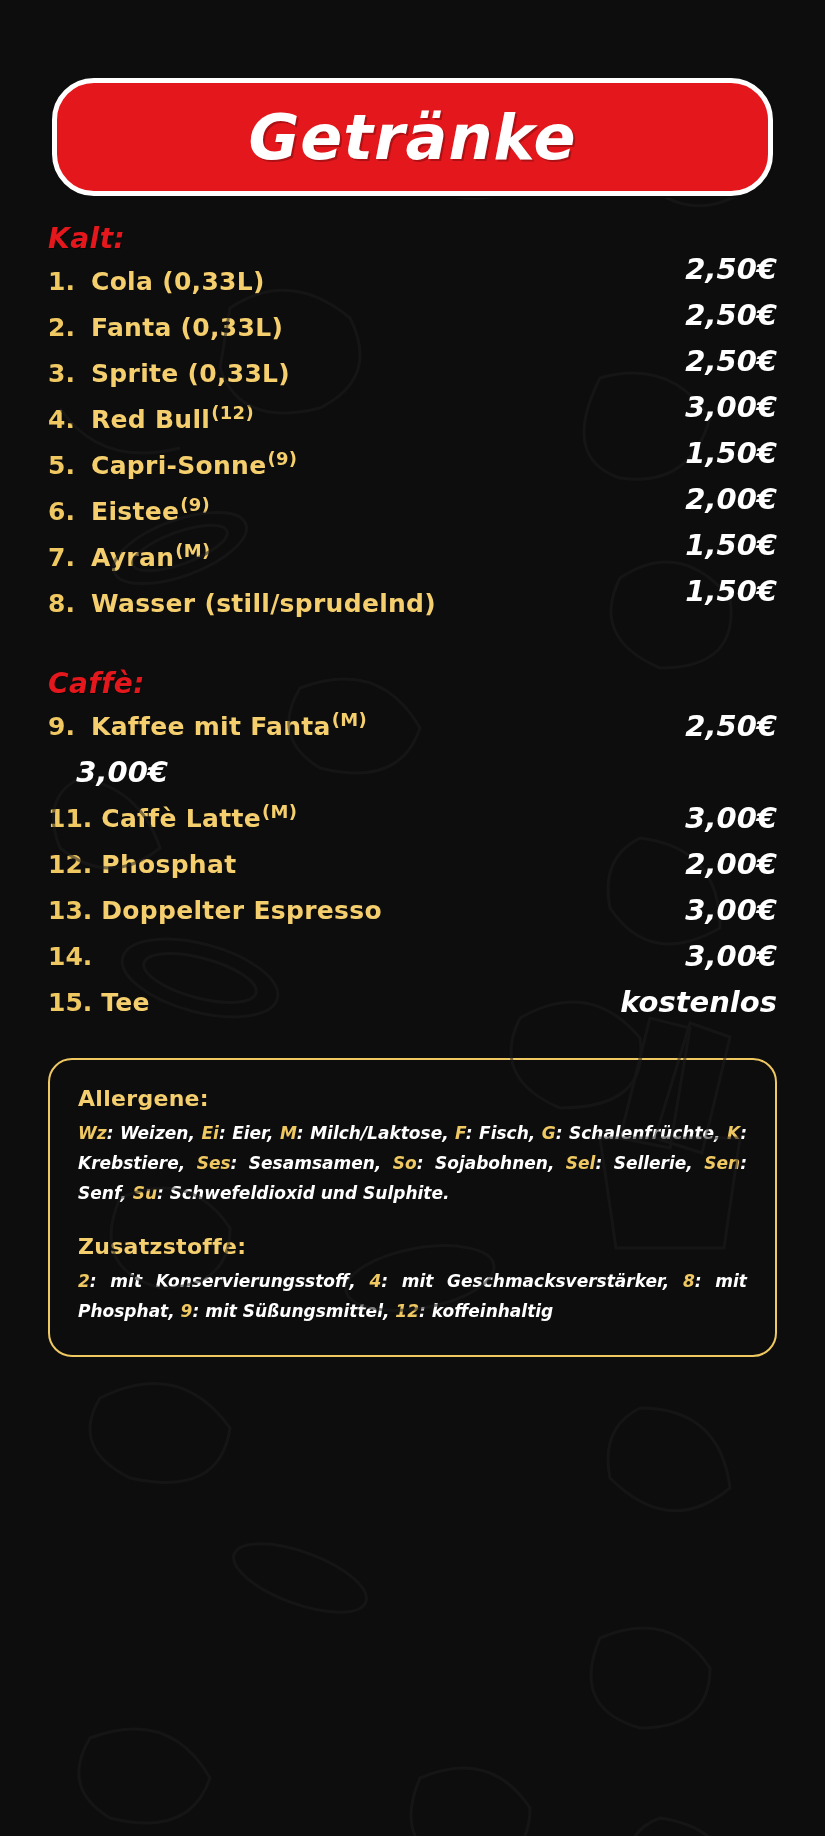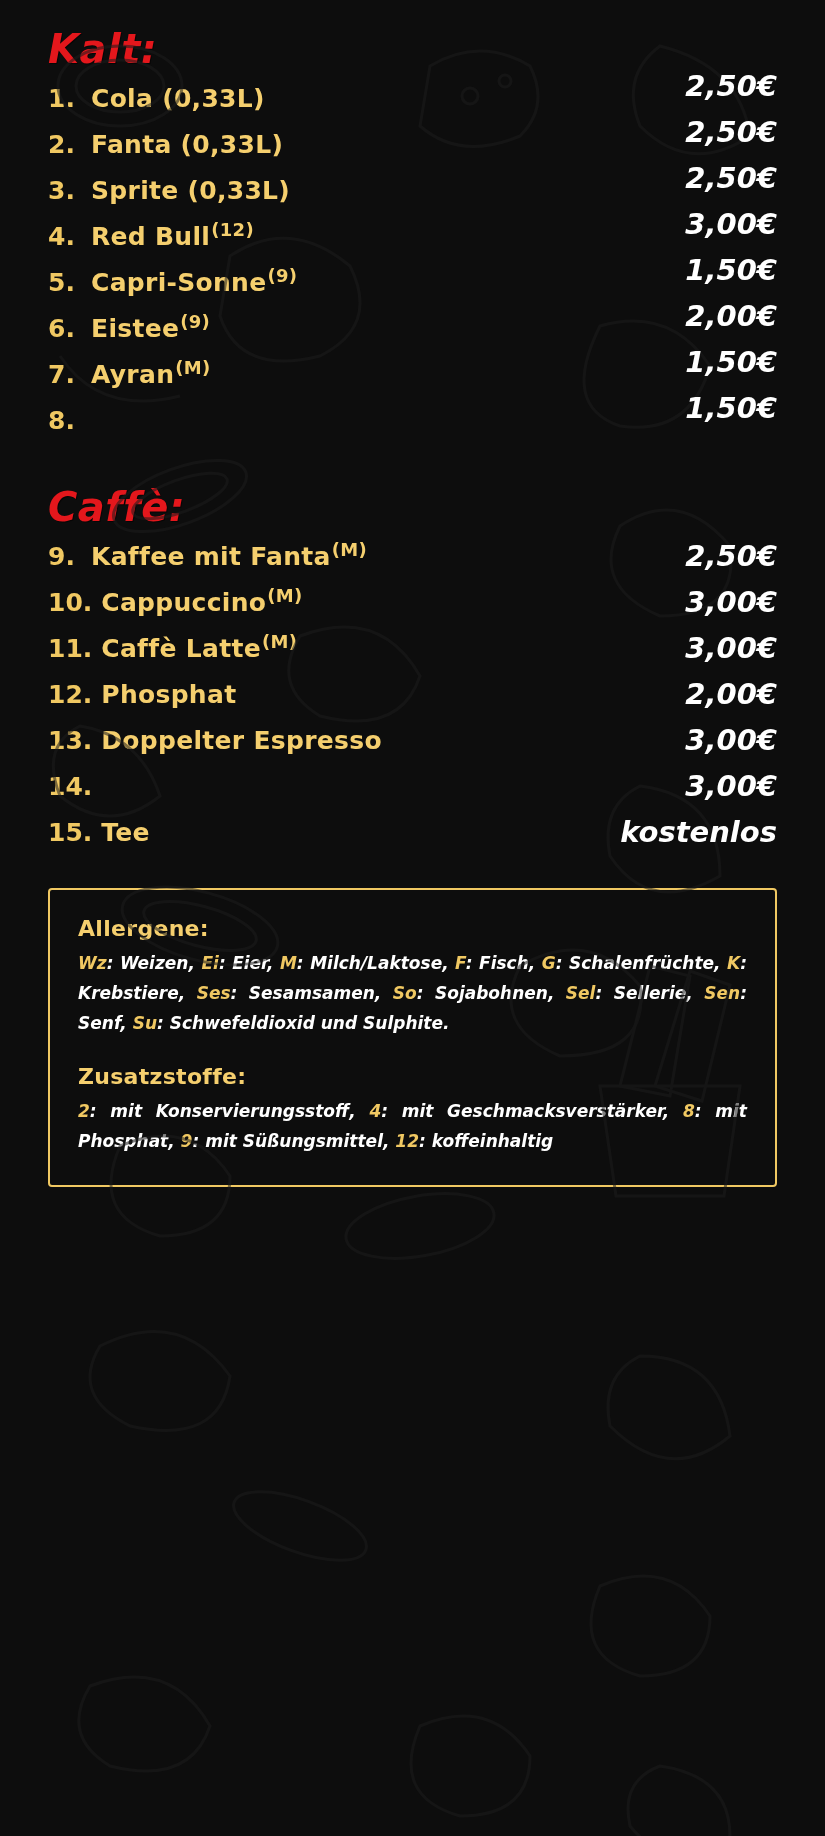--- a/index.html
+++ b/index.html
@@ -56,21 +56,21 @@
     color: #ffffff;
     letter-spacing: 1px;
     text-shadow: 2px 2px 0 rgba(0,0,0,0.25);
   }
 
   
   .section-heading {
     font-family: "DejaVu Sans", sans-serif;
     font-weight: bold;
     font-style: italic;
-    font-size: 40px;
+    font-size: 28px;
     color: #e4171c;
     margin: 26px 0 8px 0;
     letter-spacing: 0.5px;
     text-shadow: 1px 1px 0 rgba(0,0,0,0.5);
   }
   .section-heading.heiss { margin-top: 42px; }
 
   
   .menu-list {
     list-style: none;
@@ -122,21 +122,21 @@
     min-width: 120px;
   }
   
   .kalt .menu-row .item-price { position: relative; top: -11px; }
   .heiss-list .menu-row .item-price { position: relative; top: 1px; }
 
   
   .info-box {
     margin-top: 34px;
     border: 2px solid #f0c862;
-    border-radius: 4px;
+    border-radius: 24px;
     padding: 26px 28px 28px 28px;
   }
   .info-title {
     font-size: 22px;
     font-weight: bold;
     color: #f5cf6e;
     margin-bottom: 8px;
     letter-spacing: 0.3px;
   }
   .info-title.second { margin-top: 26px; }
@@ -186,20 +186,25 @@
       <path d="M100 1320 q80 -40 130 30 q-10 70 -100 50 q-60 -30 -30 -80 z"></path>
       <path d="M640 1330 q80 0 90 80 q-60 50 -120 -10 q-10 -50 30 -70 z"></path>
       <ellipse cx="300" cy="1500" rx="70" ry="26" transform="rotate(20 300 1500)"></ellipse>
       <path d="M600 1560 q70 -30 110 30 q0 60 -70 60 q-70 -20 -40 -90 z"></path>
       <path d="M90 1660 q80 -30 120 40 q-20 60 -100 40 q-50 -30 -20 -80 z"></path>
       <path d="M420 1700 q70 -30 110 30 q0 60 -70 60 q-70 -20 -40 -90 z"></path>
       <path d="M660 1740 q70 10 70 70 q-60 40 -100 -10 q-10 -45 30 -60 z"></path>
     </g>
   </svg>
 
+  <div class="title-banner-wrap">
+    <div class="title-banner">
+      <span class="title-text">Getränke</span>
+    </div>
+  </div>
 
   <div class="section kalt">
     <div class="section-heading">Kalt:</div>
     <ul class="menu-list">
 
       <li class="menu-row">
         <span class="item-left">
           <span class="item-num">1.</span>
           <span class="item-name"><span>Cola (0,33L)</span><span class="item-sup"></span></span>
         </span>
@@ -250,44 +255,41 @@
         <span class="item-left">
           <span class="item-num">7.</span>
           <span class="item-name"><span>Ayran</span><span class="item-sup">(M)</span></span>
         </span>
         <span class="item-price">1,50€</span>
       </li>
 
       <li class="menu-row">
         <span class="item-left">
           <span class="item-num">8.</span>
+          <span class="item-name"><span>Wasser (still/sprudelnd)</span><span class="item-sup"></span></span>
         </span>
         <span class="item-price">1,50€</span>
       </li>
 
     </ul>
   </div>
 
   <div class="section">
     <div class="section-heading heiss">Caffè:</div>
     <ul class="menu-list heiss-list">
 
       <li class="menu-row">
         <span class="item-left">
           <span class="item-num">9.</span>
           <span class="item-name"><span>Kaffee mit Fanta</span><span class="item-sup">(M)</span></span>
         </span>
         <span class="item-price">2,50€</span>
       </li>
 
       <li class="menu-row">
-        <span class="item-left">
-          <span class="item-num">10.</span>
-          <span class="item-name"><span>Cappuccino</span><span class="item-sup">(M)</span></span>
-        </span>
         <span class="item-price">3,00€</span>
       </li>
 
       <li class="menu-row">
         <span class="item-left">
           <span class="item-num">11.</span>
           <span class="item-name"><span>Caffè Latte</span><span class="item-sup">(M)</span></span>
         </span>
         <span class="item-price">3,00€</span>
       </li>

